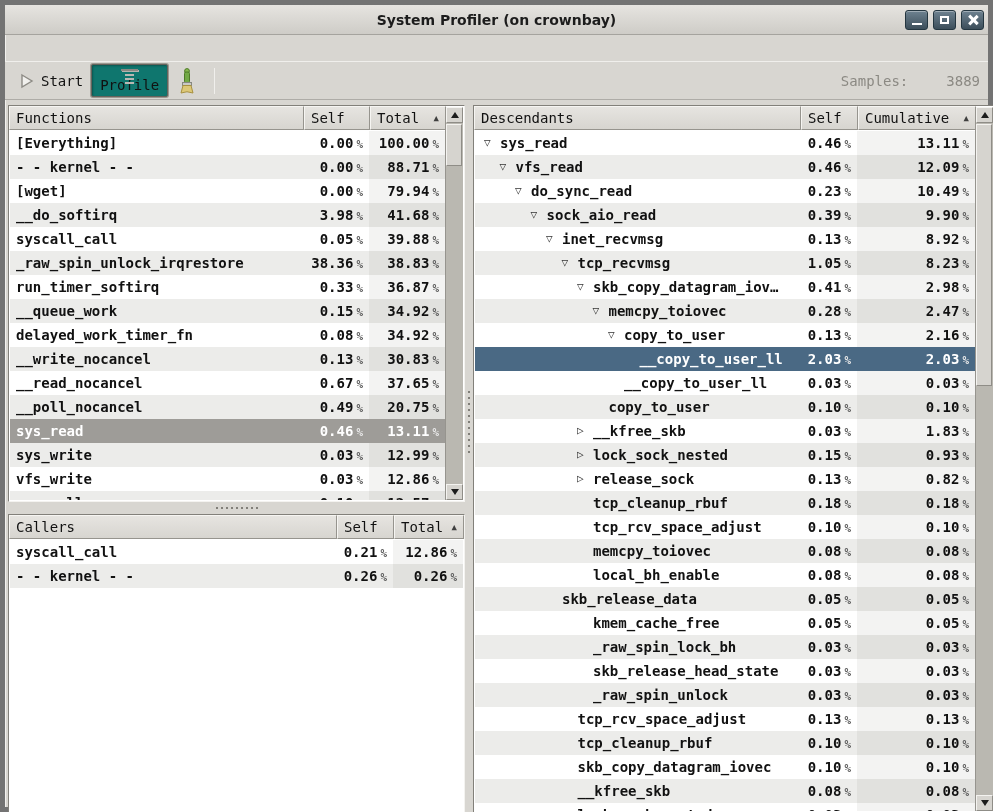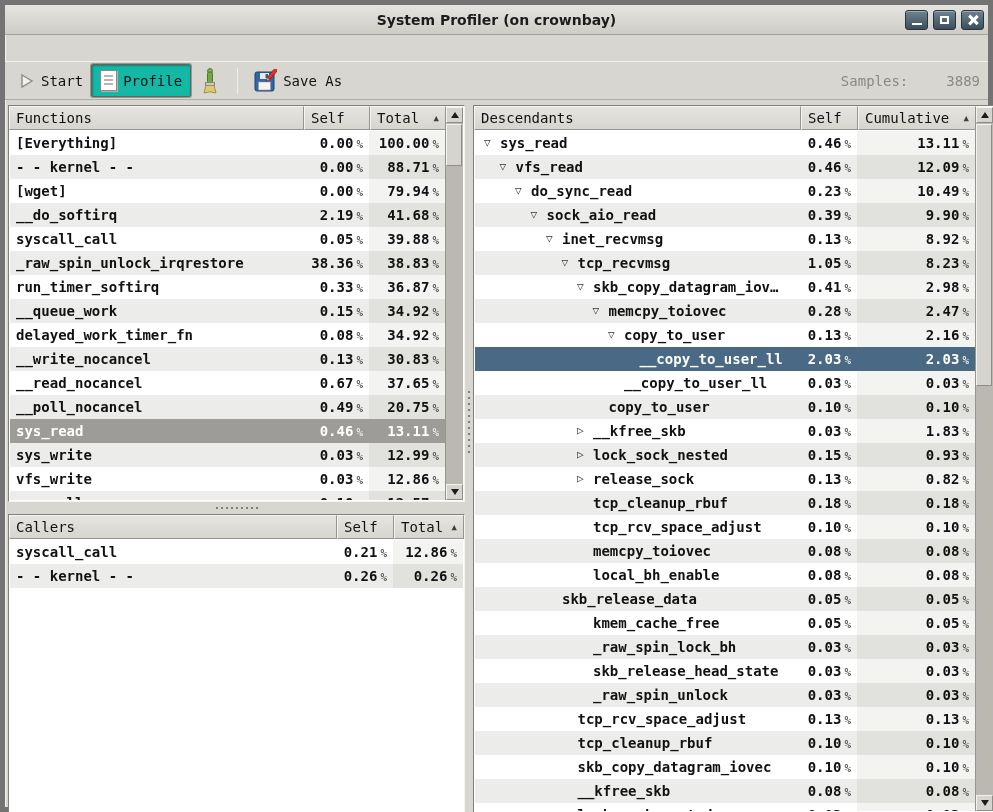--- a/index.html
+++ b/index.html
@@ -32,22 +32,22 @@
   .menubar { position:absolute; left:0; top:31px; width:100%; height:25px;
              display:flex; align-items:center; padding-left:12px; background:#d8d6d1; }
   .menu-item { padding:2px 8px 2px 0; margin-right:10px; cursor:default; }
 
   
   .toolbar { position:absolute; left:0; top:56px; width:100%; height:39px;
              display:flex; align-items:center; padding:0 6px;
              border-top:1px solid #f0efec;
              border-bottom:1px solid #aeaca7; background:#d8d6d1; }
   .tool-btn { display:flex; align-items:center; gap:6px; padding:4px 8px; height:33px; border-radius:2px; }
-  .tool-btn.pressed { background:#14b8a6; border:1px solid #66635c;
-                      box-shadow:inset 1px 1px 2px rgba(0,0,0,.28), 0 0 0 1px #9a978f; }
+  .tool-btn.pressed { background:#0f766e; border:1px solid #66635c;
+                      box-shadow:inset 1px 1px 2px rgba(0,0,0,.28), 0 0 0 1px #9a978f;flex-direction:column; }
   .tb-sep { width:1px; height:26px; background:#a8a6a1; border-right:1px solid #f0efec; margin:0 8px; }
   .spacer { flex:1; }
   .samples-label, .samples-value { color:#8b8983; }
   .samples-value { margin-left:38px; margin-right:2px; }
 
   .play-icon svg, .doc-icon, .brush-icon svg, .floppy-icon svg { display:block; }
   .doc-icon { width:17px; height:21px; background:#fff; border:1px solid #8a8882;
               box-shadow:1px 1px 0 #b5b3ae; position:relative; }
   .doc-icon i { position:absolute; left:3px; right:3px; height:2px; background:#b9b7b2; }
   .doc-icon i:nth-child(1){top:4px;} .doc-icon i:nth-child(2){top:8px;} .doc-icon i:nth-child(3){top:12px;}
@@ -164,35 +164,20 @@
       <span class="brush-icon">
         <svg width="22" height="26" viewBox="0 0 22 26">
           <circle cx="11" cy="3" r="2.4" fill="#86b84f" stroke="#4e7a27" stroke-width="1"></circle>
           <rect x="8.5" y="4" width="5" height="11" rx="1.5" fill="#73a946" stroke="#4e7a27" stroke-width="1"></rect>
           <rect x="6.5" y="14.5" width="9" height="3" fill="#c9c9c4" stroke="#88887f" stroke-width="1"></rect>
           <path d="M5 25 L7 17.5 L15 17.5 L17 25 Q11 22.5 5 25 Z" fill="#ddc877" stroke="#a8913f" stroke-width="1"></path>
         </svg>
       </span>
     </div>
     <div class="tb-sep"></div>
-    <div class="tool-btn">
-      <span class="floppy-icon">
-        <svg width="23" height="23" viewBox="0 0 23 23">
-          <rect x="1" y="3" width="19" height="19" rx="2" fill="#3465a4" stroke="#1f4470" stroke-width="1"></rect>
-          <rect x="6" y="4" width="9" height="6" fill="#e8e8e8"></rect>
-          <rect x="11.5" y="5" width="2.5" height="4" fill="#3465a4"></rect>
-          <rect x="4.5" y="13" width="12" height="8" fill="#f4f4f4" stroke="#9a9a9a" stroke-width="0.6"></rect>
-          <g transform="rotate(40 17 6)">
-            <rect x="15.7" y="-2" width="3.4" height="12" fill="#e0352b" stroke="#8e1c15" stroke-width="0.8"></rect>
-            <polygon points="15.7,10 19.1,10 17.4,14" fill="#f3c98f" stroke="#8e1c15" stroke-width="0.8"></polygon>
-          </g>
-        </svg>
-      </span>
-      <span>Save As</span>
-    </div>
     <div class="spacer"></div>
     <span class="samples-label">Samples:</span>
     <span class="samples-value">3889</span>
   </div>
 
   <div class="pane functions-pane">
     <div class="thead with-sb">
       <div class="hcell name">
           <span>Functions</span>
         </div>
@@ -223,21 +208,21 @@
           <div class="cell name">
             <span>[wget]</span>
           </div>
           <div class="cell num col-a"><span class="val">0.00</span><span class="pct">%</span></div>
           <div class="cell num col-b sorted"><span class="val">79.94</span><span class="pct">%</span></div>
         </div>
         <div class="trow even">
           <div class="cell name">
             <span>__do_softirq</span>
           </div>
-          <div class="cell num col-a"><span class="val">2.19</span><span class="pct">%</span></div>
+          <div class="cell num col-a"><span class="val">3.98</span><span class="pct">%</span></div>
           <div class="cell num col-b sorted"><span class="val">41.68</span><span class="pct">%</span></div>
         </div>
         <div class="trow odd">
           <div class="cell name">
             <span>syscall_call</span>
           </div>
           <div class="cell num col-a"><span class="val">0.05</span><span class="pct">%</span></div>
           <div class="cell num col-b sorted"><span class="val">39.88</span><span class="pct">%</span></div>
         </div>
         <div class="trow even">

